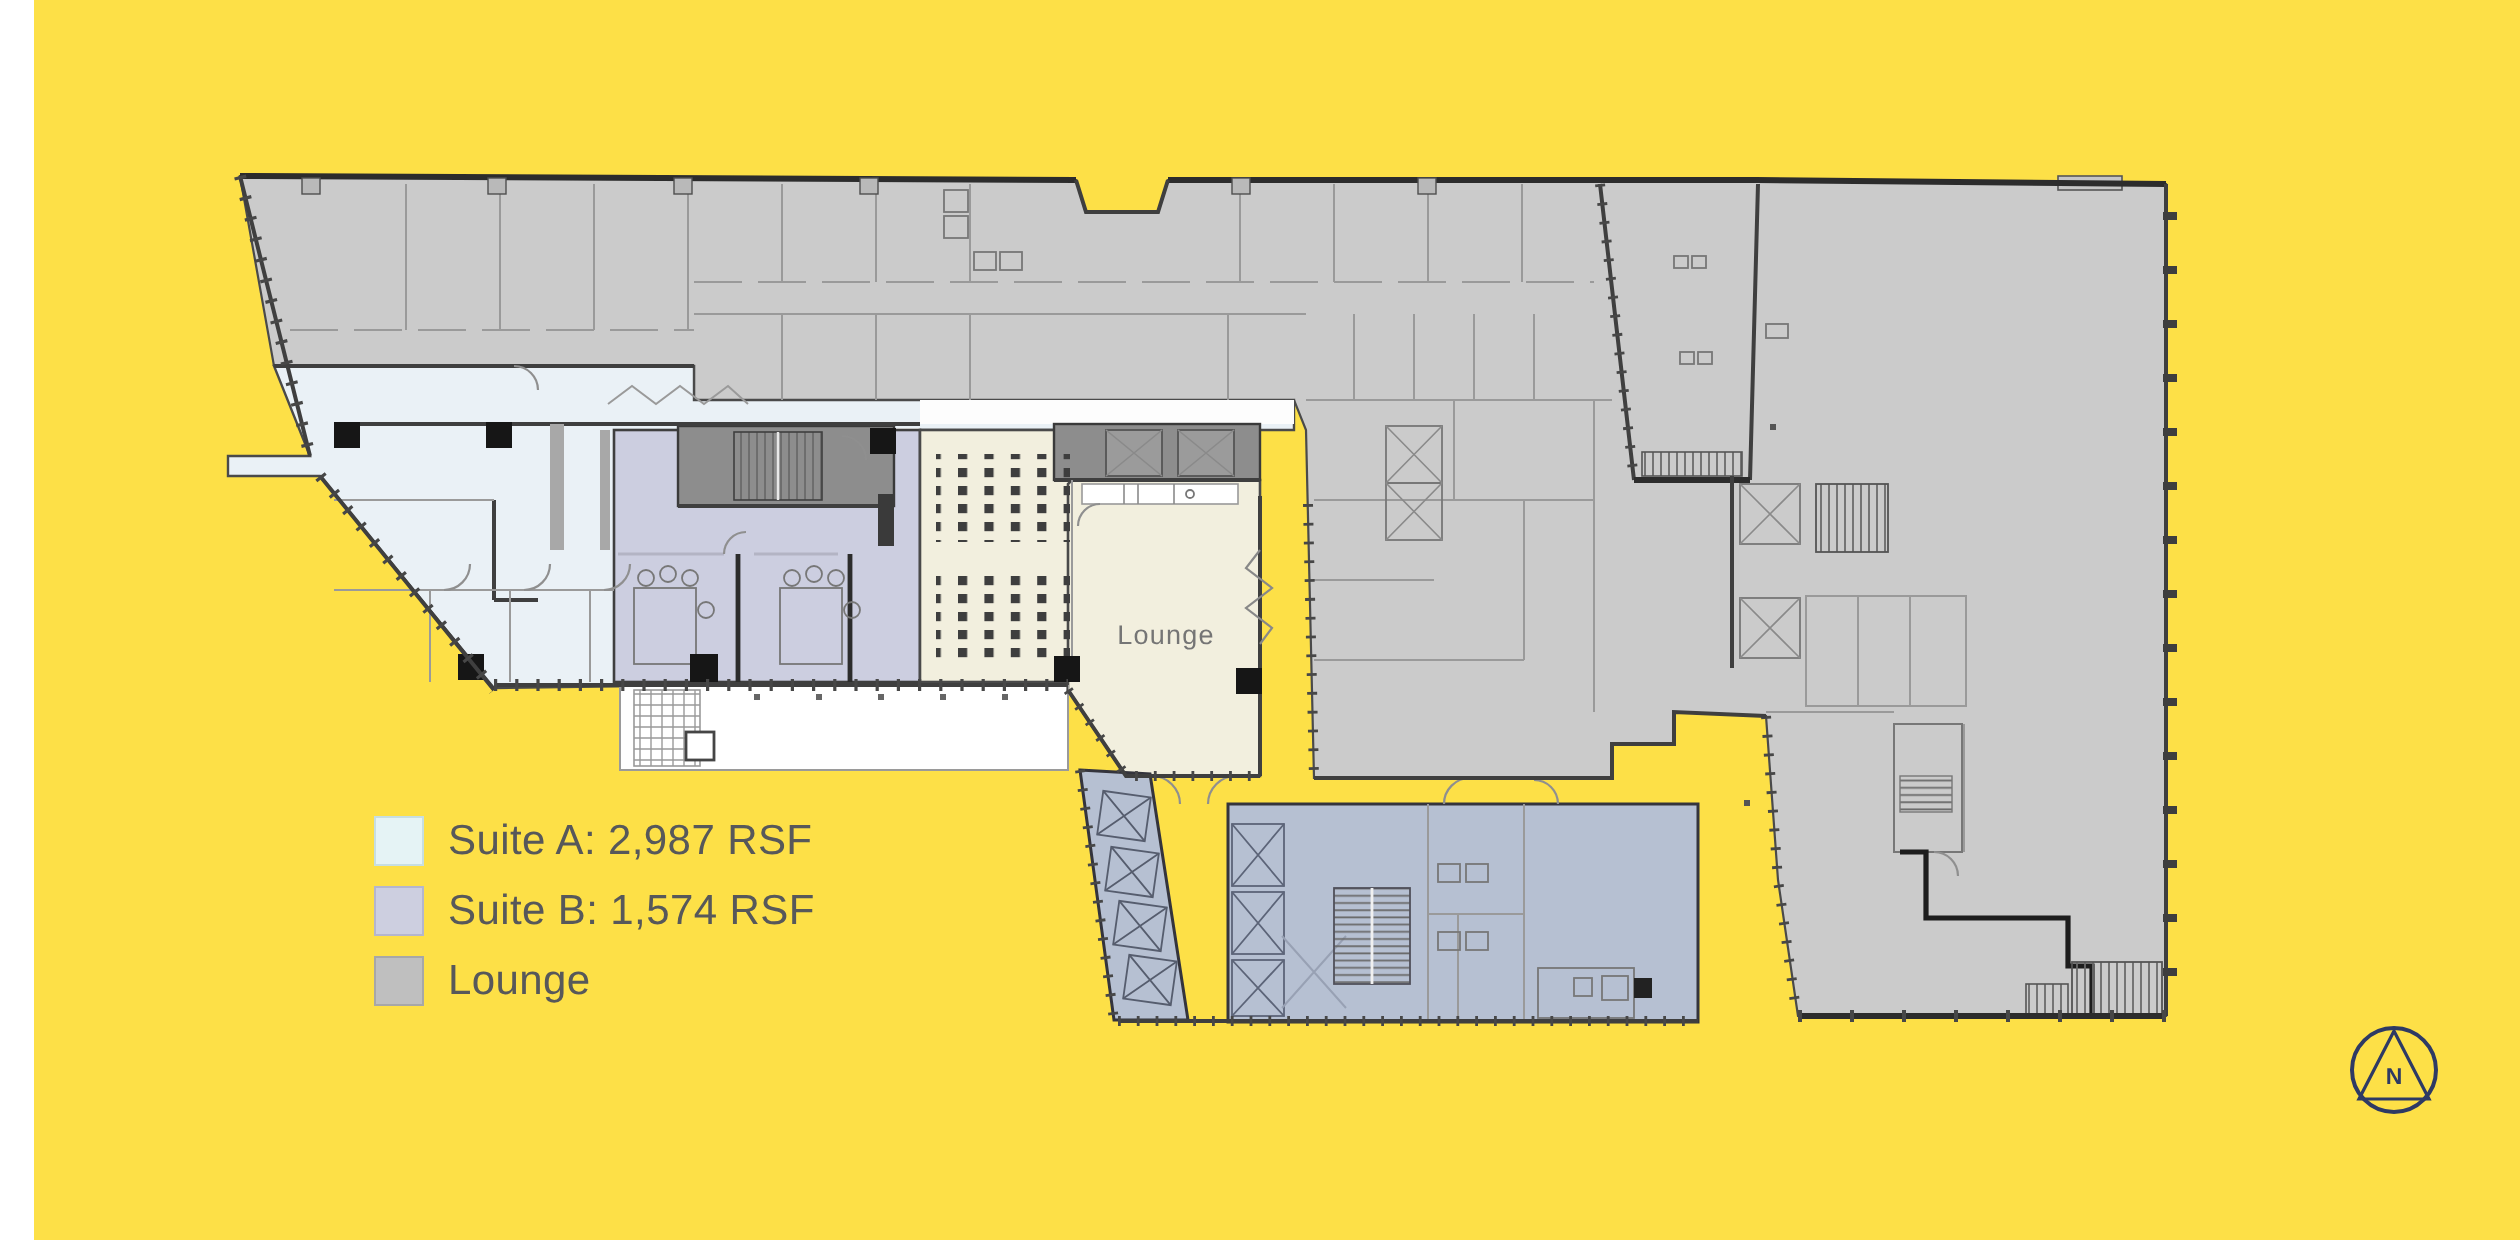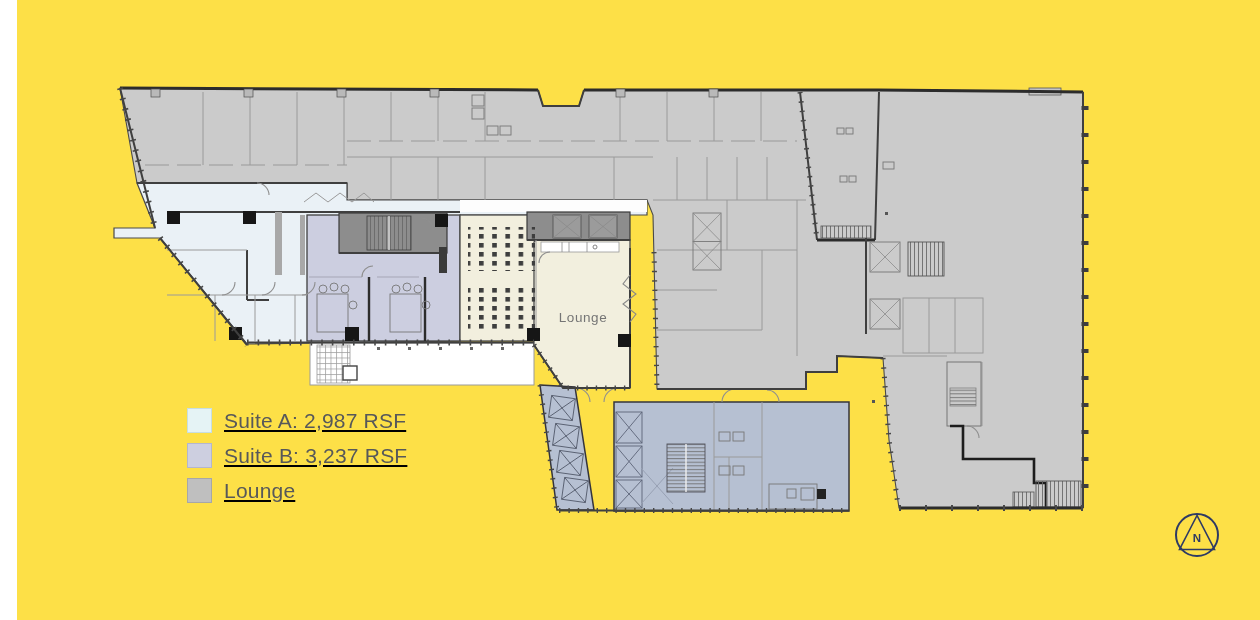--- a/index.html
+++ b/index.html
@@ -24,21 +24,21 @@
   .tick2{stroke:#474747;stroke-width:5;stroke-dasharray:1.4 8;fill:none;}
   .col{fill:var(--fp-column);}
   .arc{stroke:#8f8f8f;stroke-width:1.1;fill:none;}
   .fix{stroke:#777;stroke-width:.9;fill:none;}
   .xl{stroke:#8a8a8a;stroke-width:.8;fill:none;}
   .lounge-text{fill:var(--fp-lounge_text);font-size:13.5px;letter-spacing:.6px;}
   .compass-stroke{stroke:var(--compass);fill:none;}
   .compass-text{fill:var(--compass);font-size:11.5px;font-weight:bold;}
 
   
-  .legend{position:absolute;left:170px;top:409px;text-decoration:underline;}
+  .legend{position:absolute;left:170px;top:409px;}
   .legend-row{display:flex;align-items:center;height:23px;margin-bottom:12px;}
   .swatch{width:23px;height:23px;margin-right:12px;flex:0 0 auto;}
   .s0{background:var(--sw0);border:1px solid var(--swb0);}
   .s1{background:var(--sw1);border:1px solid var(--swb1);}
   .s2{background:var(--sw2);border:1px solid var(--swb2);}
   .legend-label{font-size:21px;color:var(--legend-text);letter-spacing:.2px;white-space:nowrap;}
 </style>
 </head>
 <body style="background: rgb(255, 255, 255);">
 
@@ -309,21 +309,21 @@
   </g>
 </svg>
 
 <div class="legend">
   <div class="legend-row">
     <span class="swatch s0"></span>
     <span class="legend-label">Suite A: 2,987 RSF</span>
   </div>
   <div class="legend-row">
     <span class="swatch s1"></span>
-    <span class="legend-label">Suite B: 3,237 RSF</span>
+    <span class="legend-label">Suite B: 1,574 RSF</span>
   </div>
   <div class="legend-row">
     <span class="swatch s2"></span>
     <span class="legend-label">Lounge</span>
   </div>
 </div>
 
 </div>
 
 </body></html>

